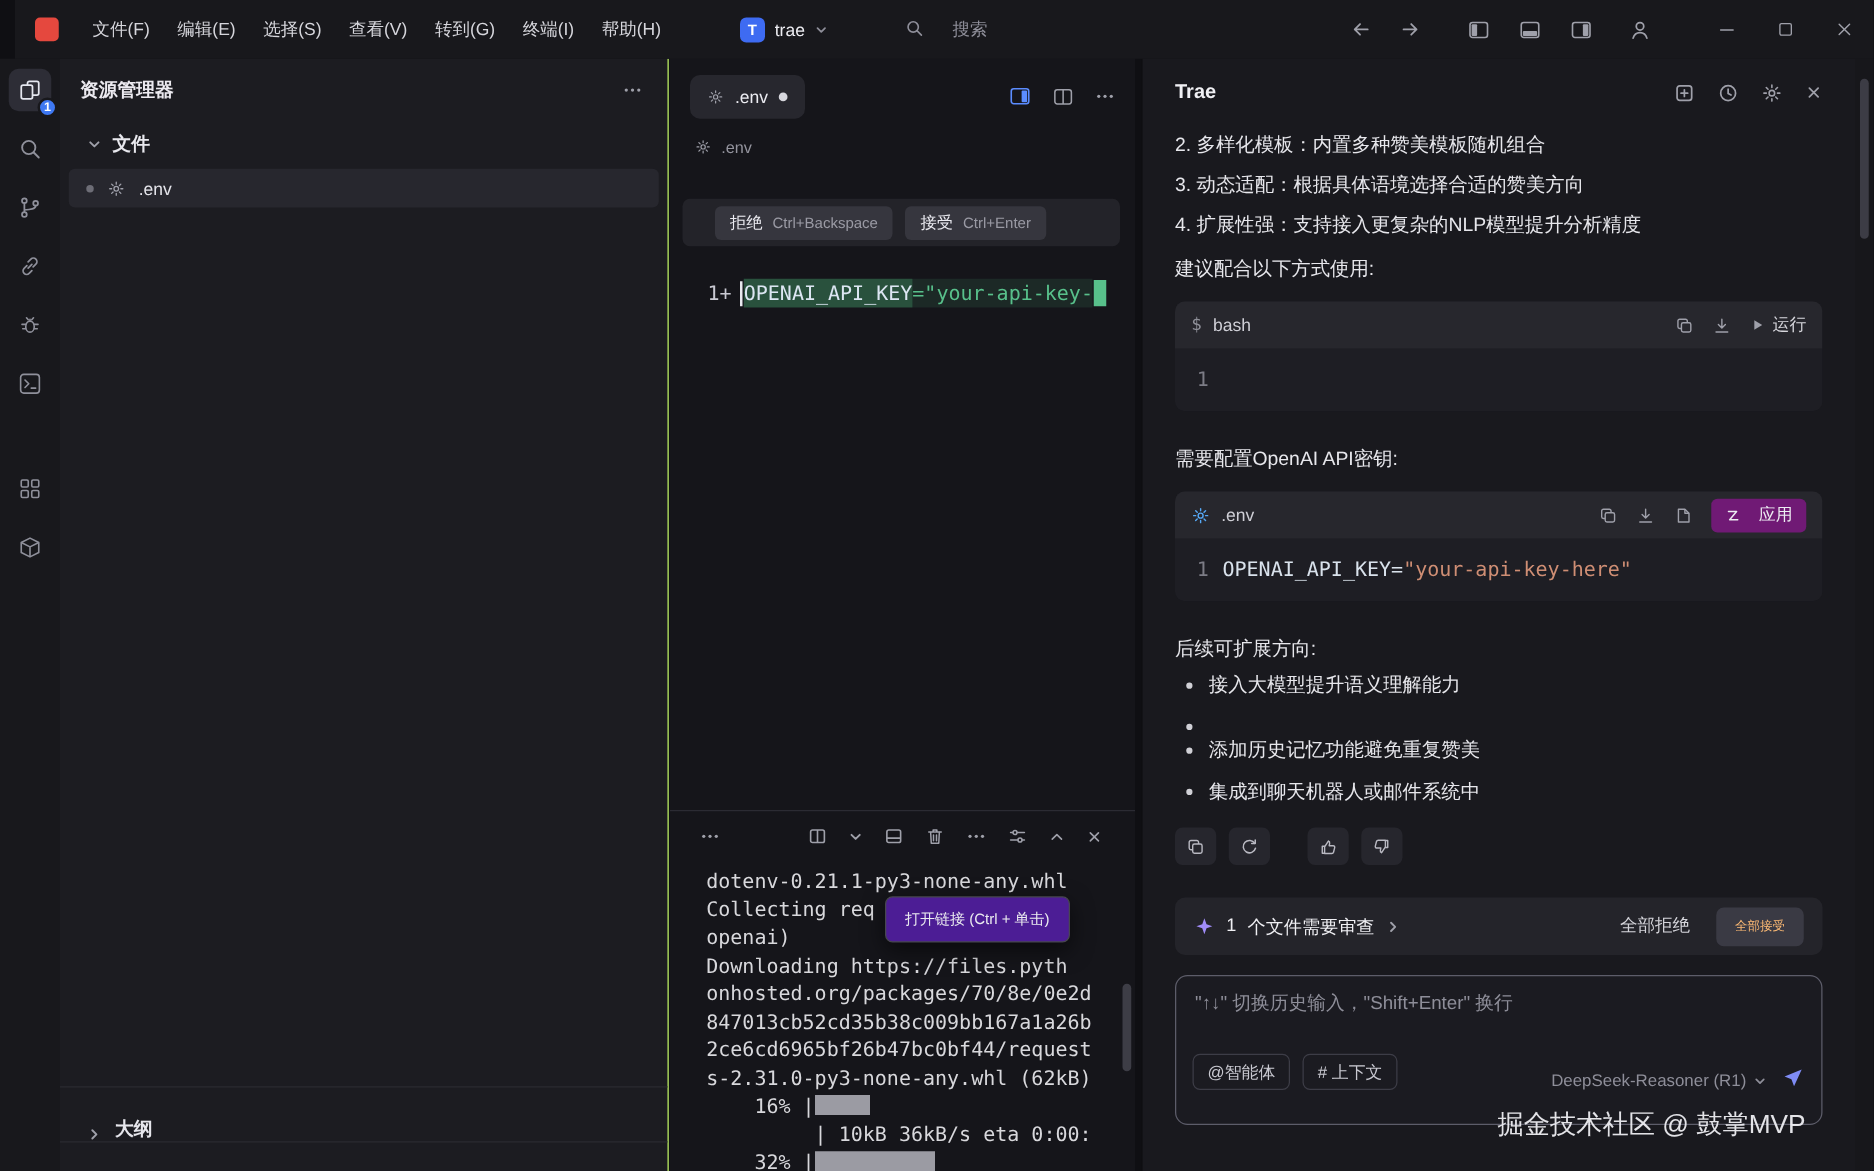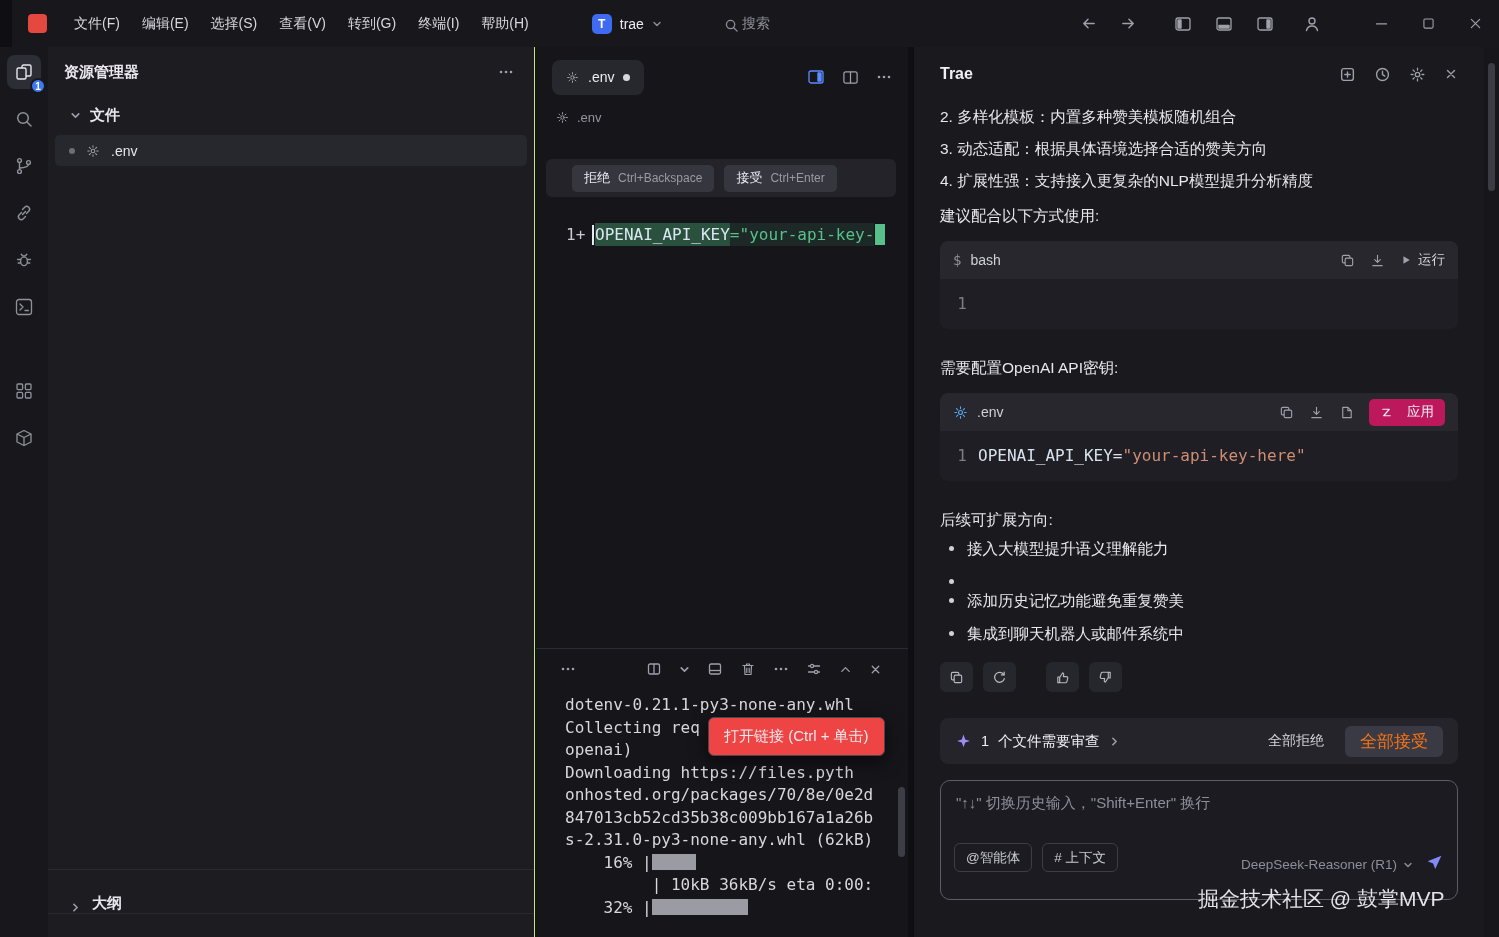--- a/index.html
+++ b/index.html
@@ -11,21 +11,21 @@
 .icon.dim{color:#8e8e99}
 
 
 .titlebar{position:absolute;left:12px;top:0;right:0;height:47px;background:#18181c;display:flex;align-items:center;padding:0 16px;z-index:10}
 .app-logo{width:19px;height:19px;border-radius:4px;background:#e5483e;margin-right:16px;flex:none}
 .menus{display:flex;align-items:center}
 .menu{padding:6px 11px;color:#d6d6dc;font-size:14px;border-radius:5px;white-space:nowrap}
 .workspace{display:flex;align-items:center;gap:8px;margin-left:42px;padding:4px 10px;border-radius:6px}
 .ws-badge{width:20px;height:20px;border-radius:5px;background:#3e6bf2;color:#fff;font-size:12px;font-weight:bold;display:flex;align-items:center;justify-content:center}
 .workspace .name{color:#ececf1;font-size:14px}
-.gsearch{display:flex;align-items:flex-end;gap:3px;margin-left:52px;color:#8e8e99;font-size:14px}
+.gsearch{display:flex;align-items:flex-start;gap:23px;margin-left:52px;color:#8e8e99;font-size:14px}
 .tb-spacer{flex:1}
 .tb-right{display:flex;align-items:center;gap:23px}
 .win-controls{display:flex;align-items:center;gap:32px;margin-left:30px;color:#cfcfd6}
 
 
 .activitybar{position:absolute;left:0;top:47px;bottom:0;width:48px;background:#18181c;display:flex;flex-direction:column;align-items:center;padding-top:8px;gap:13px;z-index:5}
 .ab-item{width:34px;height:34px;border-radius:8px;display:flex;align-items:center;justify-content:center;position:relative;color:#8f909b}
 .ab-item.active{background:#2d2d36;color:#e4e6ef}
 .ab-badge{position:absolute;right:-5px;bottom:-5px;min-width:16px;height:16px;border-radius:50%;background:#3e78f2;color:#fff;font-size:10px;display:flex;align-items:center;justify-content:center;font-weight:bold;border:2px solid #18181c}
 .ab-gap{height:24px}
@@ -62,52 +62,52 @@
 .code-rest{color:#58c08b;background:rgba(70,165,110,.14);padding:2px 0}
 .cursor-block{width:10px;height:21px;background:#58c08b;margin-left:1px;flex:none}
 
 
 .terminal{height:289px;border-top:1px solid #2b2b33;background:#15151a;position:relative;flex:none}
 .term-toolbar{height:40px;display:flex;align-items:center;padding:0 26px 0 24px;gap:17px}
 .term-group{margin-left:auto;display:flex;align-items:center;gap:17px}
 .term-body{padding:5px 0 0 29px;font-family:"DejaVu Sans Mono","Liberation Mono",monospace;font-size:16px;line-height:22.5px;color:#d8d8dc}
 .term-line{white-space:pre}
 .pbar{display:inline-block;height:16px;background:#9b9ba3;vertical-align:-2px}
-.term-tooltip{position:absolute;left:172px;top:68px;background:#ef4444;border:1px solid #47474f;border-radius:6px;padding:9px 15px;font-size:15px;color:#eaeaef;box-shadow:0 6px 18px rgba(0,0,0,.55);font-family:"Liberation Sans",sans-serif;white-space:nowrap;z-index:4}
+.term-tooltip{position:absolute;left:172px;top:68px;background:#4c1d95;border:1px solid #47474f;border-radius:6px;padding:9px 15px;font-size:12px;color:#eaeaef;box-shadow:0 6px 18px rgba(0,0,0,.55);font-family:"Liberation Sans",sans-serif;white-space:nowrap;z-index:4}
 .term-scroll{position:absolute;right:3px;top:138px;width:7px;height:70px;border-radius:4px;background:#3d3d46}
 
 
 .chat{position:absolute;left:913px;top:47px;bottom:0;width:571px;background:#19191e;padding:0 26px;overflow:hidden;border-left:1px solid #0c0c0f}
 .chat-header{height:54px;display:flex;align-items:center}
 .chat-title{font-size:16px;font-weight:bold;color:#f0f0f4}
 .chat-hicons{margin-left:auto;display:flex;gap:18px;align-items:center}
 .msg{font-size:15.5px;color:#e7e7ec;line-height:32px}
 .para{font-size:15.5px;color:#e7e7ec;line-height:24px;margin-top:27px}
 .para.first{margin-top:7px}
 .cblock{border-radius:8px;overflow:hidden;margin-top:13px}
 .cb-head{height:38px;background:#27272d;display:flex;align-items:center;gap:9px;padding:0 13px;font-size:14px;color:#cfcfd6}
 .cb-prompt{color:#8f9099;font-family:"DejaVu Sans Mono",monospace;font-size:14px}
 .cb-actions{margin-left:auto;display:flex;align-items:center;gap:15px}
 .cb-run{display:flex;align-items:center;gap:6px;color:#d6d6dc;font-size:13.5px}
 .cb-body{background:#1e1e24;padding:13px 17px;font-family:"DejaVu Sans Mono","Liberation Mono",monospace;font-size:16px;line-height:24px;display:flex;gap:11px;align-items:flex-start}
 .cb-ln{color:#7c7c86;flex:none;min-width:10px;text-align:right}
 .cb-code{color:#cf8e74;word-break:break-all;max-width:408px}
 .cb-comment{color:#7d8590;margin-left:14px}
 .cb-key{color:#d9e2ec}
-.apply-btn{display:flex;align-items:center;gap:14px;background:#be185d;border-radius:5px;height:27px;padding:0 11px;color:#ececf2;font-size:13.5px}
+.apply-btn{display:flex;align-items:center;gap:14px;background:#701a75;border-radius:5px;height:27px;padding:0 11px;color:#ececf2;font-size:13.5px}
 .bullet{display:flex;align-items:flex-start;gap:13px;line-height:33px;font-size:15.5px;color:#e7e7ec;padding-left:9px}
 .bdot{width:5px;height:5px;border-radius:50%;background:#d0d0d6;margin-top:14px;flex:none}
 .act-row{display:flex;gap:10px;margin-top:12px}
 .act-btn{width:33px;height:30px;border-radius:6px;background:#26262d;display:flex;align-items:center;justify-content:center;color:#b9b9c2}
 .act-sep{width:10px}
 .review{margin-top:26px;height:46px;border-radius:8px;background:#24242a;display:flex;align-items:center;gap:9px;padding:0 15px}
 .review .cnt{font-size:14.5px;color:#f0f0f4}
 .review .rlabel{font-size:14.5px;color:#f0f0f4}
 .rv-reject{margin-left:auto;font-size:14px;color:#d4d4da;padding:6px 12px}
-.rv-accept{background:#3a3a44;border-radius:6px;height:31px;display:flex;align-items:center;padding:0 15px;font-size:17px;color:#f97316}
+.rv-accept{background:#3a3a44;border-radius:6px;height:31px;display:flex;align-items:center;padding:0 15px;font-size:10px;color:#fdba74}
 .inputbox{margin-top:16px;border:1px solid #5d5d6a;border-radius:10px;background:#1b1b21;height:120px;position:relative;padding:13px 15px}
 .chat-input{width:100%;background:transparent;border:none;outline:none;color:#e6e6ea;font-size:15px;font-family:inherit}
 .chat-input::placeholder{color:#8e8e99}
 .input-row{position:absolute;left:13px;right:13px;top:62px;display:flex;align-items:flex-end;gap:10px}
 .pill{height:29px;border:1px solid #3d3d47;border-radius:6px;display:flex;align-items:center;padding:0 11px;font-size:13.5px;color:#c9c9d1;gap:6px}
 .model{margin-left:auto;display:flex;align-items:center;gap:6px;color:#8e8e99;font-size:13.5px;white-space:nowrap}
 .send{color:#7f8cf5;margin-left:2px}
 .watermark{position:absolute;left:284px;top:838px;font-size:21px;color:rgba(244,244,248,.92);z-index:6;pointer-events:none;white-space:nowrap}
 
 
@@ -430,20 +430,21 @@
           </span>
       </div>
     </div>
     <div class="term-body">
       <div class="term-line"><span>dotenv-0.21.1-py3-none-any.whl</span></div>
       <div class="term-line"><span>Collecting req</span></div>
       <div class="term-line"><span>openai)</span></div>
       <div class="term-line"><span>Downloading https://files.pyth</span></div>
       <div class="term-line"><span>onhosted.org/packages/70/8e/0e2d</span></div>
       <div class="term-line"><span>847013cb52cd35b38c009bb167a1a26b</span></div>
+      <div class="term-line"><span>2ce6cd6965bf26b47bc0bf44/request</span></div>
       <div class="term-line"><span>s-2.31.0-py3-none-any.whl (62kB)</span></div>
       <div class="term-line"><span>    16% |</span><span class="pbar" style="width:44px"></span></div>
       <div class="term-line"><span>         | 10kB 36kB/s eta 0:00:</span></div>
       <div class="term-line"><span>    32% |</span><span class="pbar" style="width:96px"></span></div>
     </div>
     <div class="term-tooltip"><span>打开链接 (Ctrl + 单击)</span></div>
     <div class="term-scroll"></div>
   </section>
 </main>
 

